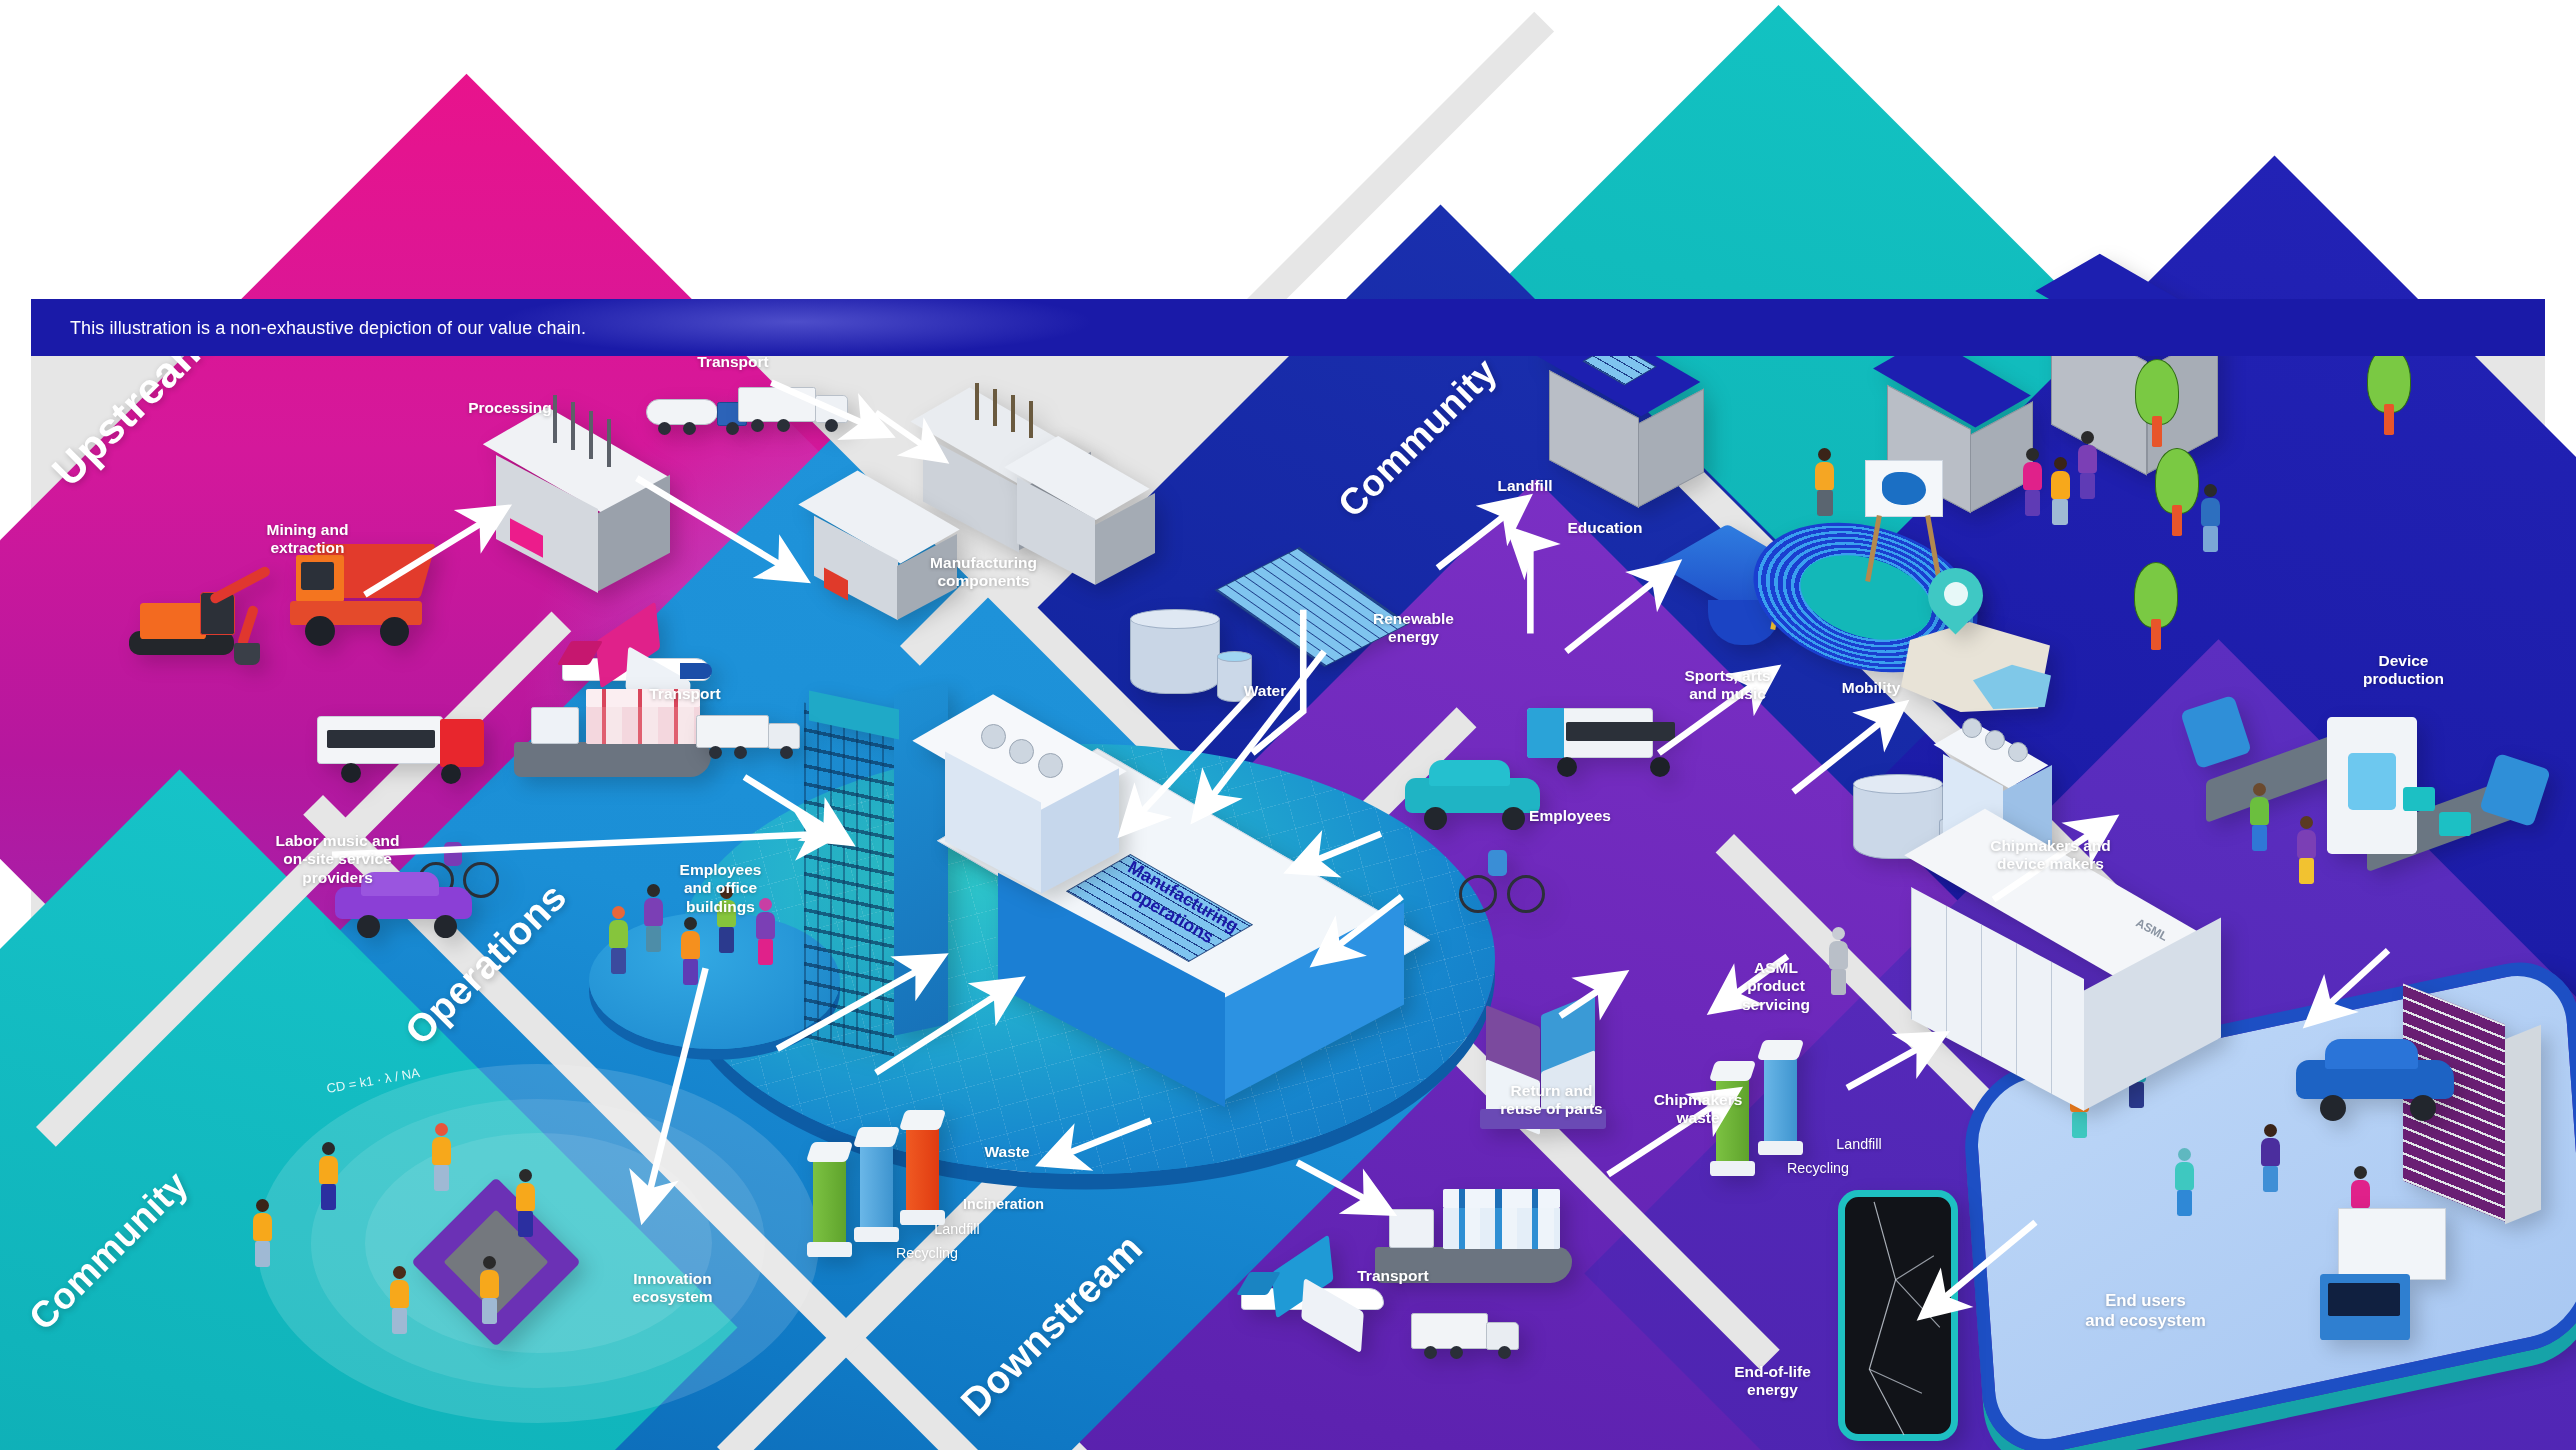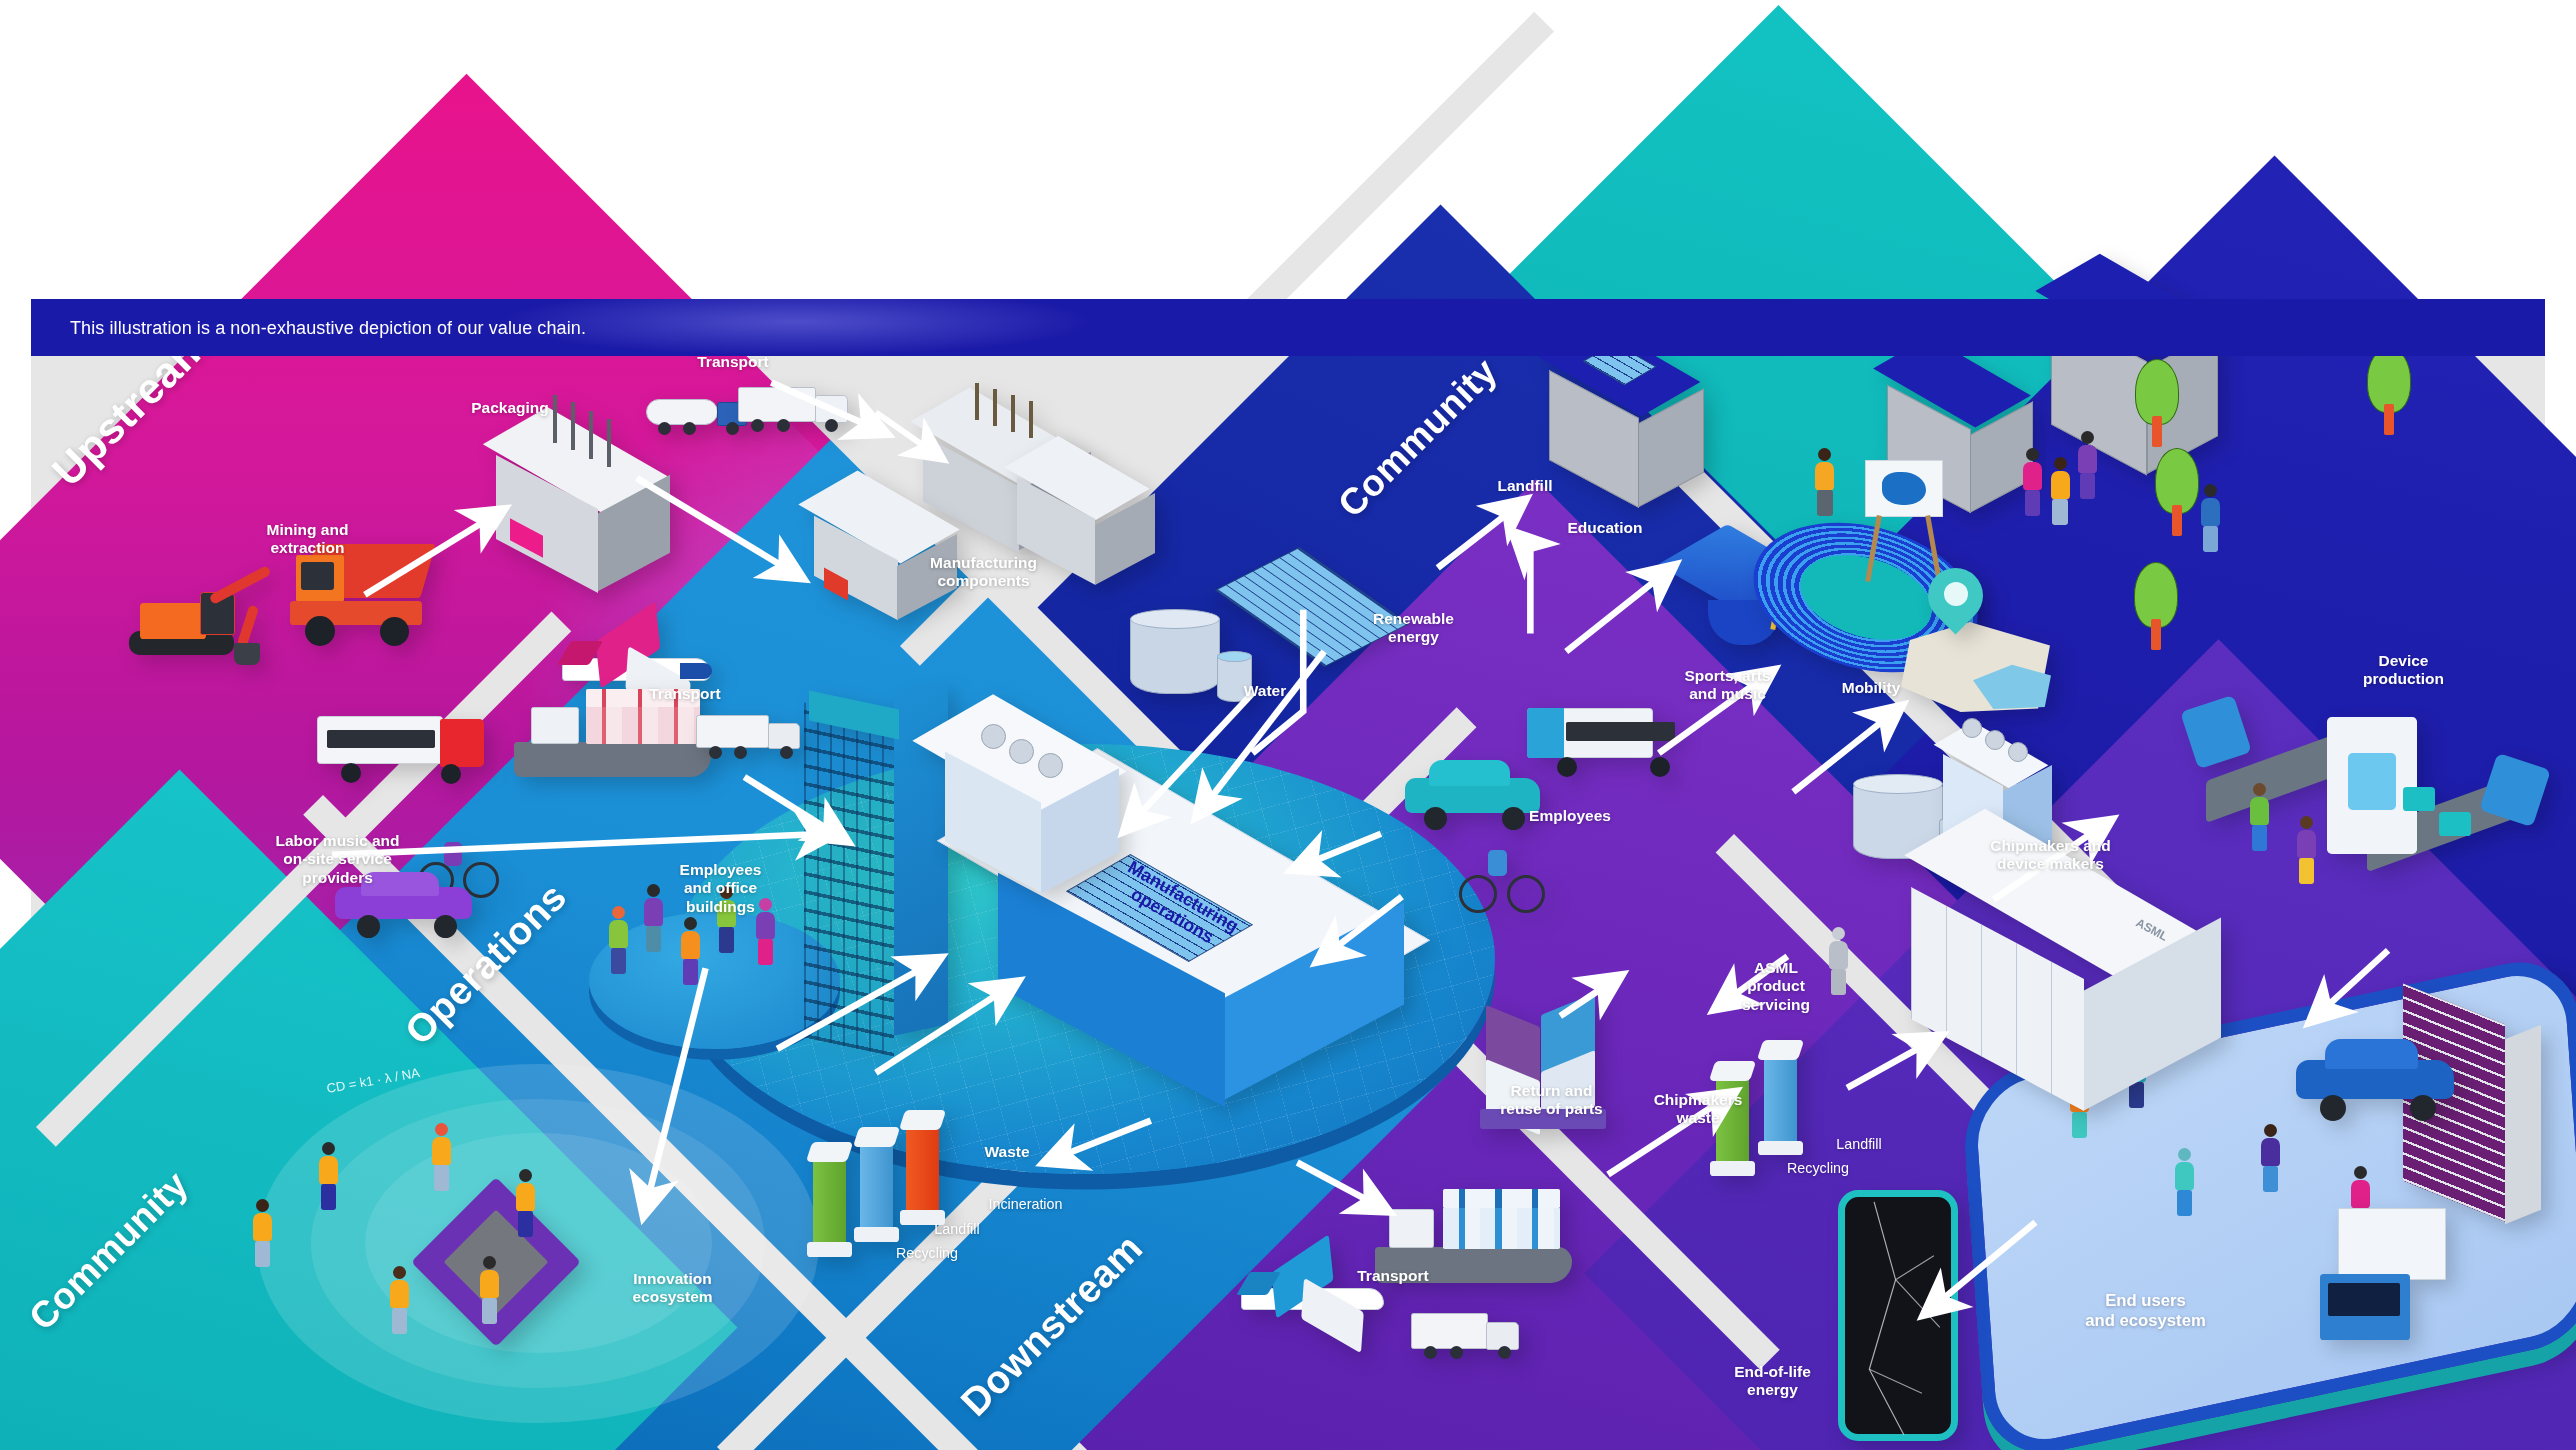--- a/index.html
+++ b/index.html
@@ -135,21 +135,21 @@
   
   #lbl-mining        { left:239px;  top:521px;  width:137px; }
   #lbl-processing    { left:444px;  top:399px;  width:132px; }
   #lbl-transport-1   { left:676px; top:353px;  width:114px; }
   #lbl-mfg-components{ left:906px; top:554px;  width:155px; }
   #lbl-transport-2   { left:628px; top:685px; width:114px; }
   #lbl-labor         { left:257px;  top:832px; width:161px; }
   #lbl-employees-off { left:652px; top:861px; width:137px; }
   #lbl-innovation    { left:604px; top:1270px; width:137px; }
   #lbl-waste         { left:965px; top:1143px; width:84px; }
-  #lbl-incineration  { left:954px; top:1196px; width:143px; font-weight:normal; }
+  #lbl-incineration  { left:932px; top:1196px; width:143px; font-weight:bold; }
   #lbl-landfill      { left:891px; top:1221px; width:132px; font-weight:normal; }
   #lbl-recycling     { left:861px; top:1245px; width:132px; font-weight:normal; }
   #lbl-water         { left:1220px; top:682px; width:90px; }
   #lbl-renewable     { left:1342px; top:610px; width:143px; }
   #lbl-employees     { left:1507px; top:807px; width:126px; }
   #lbl-housing       { left:1465px; top:477px;  width:120px; }
   #lbl-education     { left:1542px; top:519px;  width:126px; }
   #lbl-sports        { left:1656px; top:667px; width:143px; }
   #lbl-mobility      { left:1811px; top:679px; width:120px; }
   #lbl-chipmakers    { left:1961px; top:837px; width:179px; }
@@ -847,21 +847,21 @@
   </div>
 
   <div class="section-label" id="label-upstream">Upstream</div>
   <div class="section-label" id="label-operations">Operations</div>
   <div class="section-label" id="label-downstream">Downstream</div>
   <div class="section-label" id="label-community-top">Community</div>
   <div class="section-label" id="label-community-bottom">Community</div>
 
   <div class="node-label nl-bold nl-26" id="lbl-mining">Mining and
 extraction</div>
-  <div class="node-label nl-bold nl-26" id="lbl-processing">Packaging</div>
+  <div class="node-label nl-bold nl-26" id="lbl-processing">Processing</div>
   <div class="node-label nl-bold nl-26" id="lbl-transport-1">Transport</div>
   <div class="node-label nl-bold nl-26" id="lbl-mfg-components">Manufacturing
 components</div>
   <div class="node-label nl-bold nl-26" id="lbl-transport-2">Transport</div>
   <div class="node-label nl-bold nl-26" id="lbl-labor">Labor music and
 on-site service
 providers</div>
   <div class="node-label nl-bold nl-26" id="lbl-employees-off">Employees
 and office
 buildings</div>

